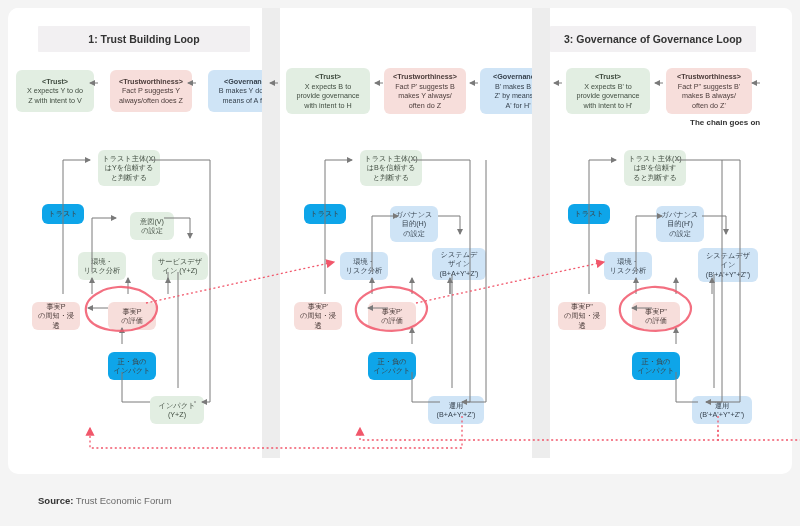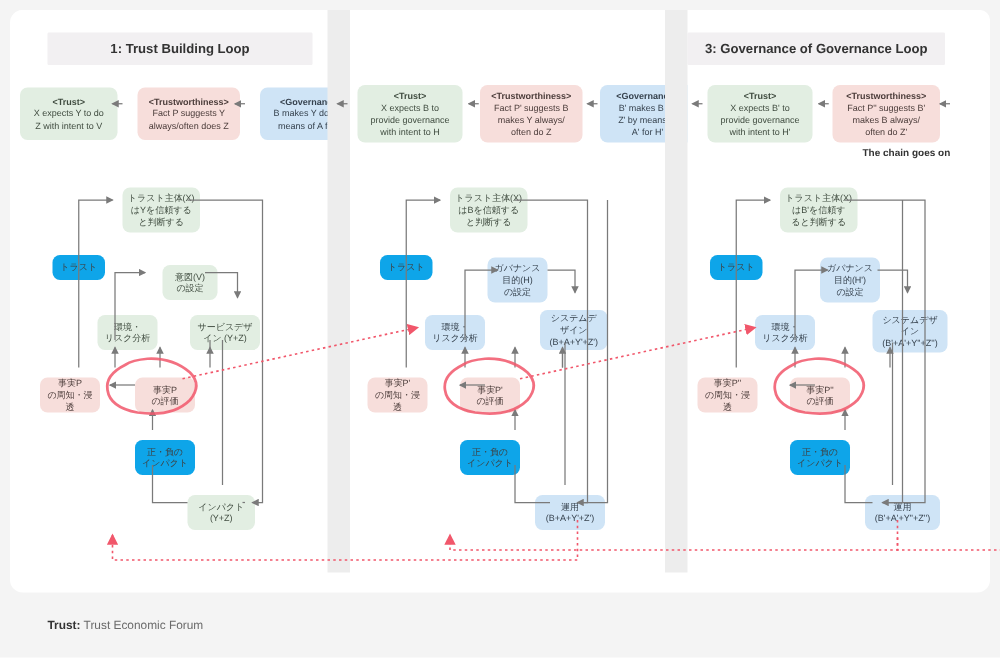--- a/index.html
+++ b/index.html
@@ -189,21 +189,21 @@
     <div class="node blue" style="left:142px;top:388px;width:60px;height:28px;">運用
 (B'+A'+Y''+Z'')</div>
   </div>
 
   <div class="panel-gap" id="gap1"></div>
   <div class="panel-gap" id="gap2"></div>
 
   <div class="chain-note" style="left:690px;top:118px;">The chain goes on</div>
 
   <div class="footer">
-    <b>Trust:</b>
+    <b>Source:</b>
     <span>Trust Economic Forum</span>
   </div>
 
   <svg class="overlay" viewBox="0 0 800 526">
     <defs>
       <marker id="arw" markerWidth="6" markerHeight="6" refX="5" refY="3" orient="auto">
         <path d="M0,0 L6,3 L0,6 z" fill="#7a7a7a"></path>
       </marker>
       <marker id="arwr" markerWidth="7" markerHeight="7" refX="6" refY="3.5" orient="auto">
         <path d="M0,0 L7,3.5 L0,7 z" fill="#f1576b"></path>

